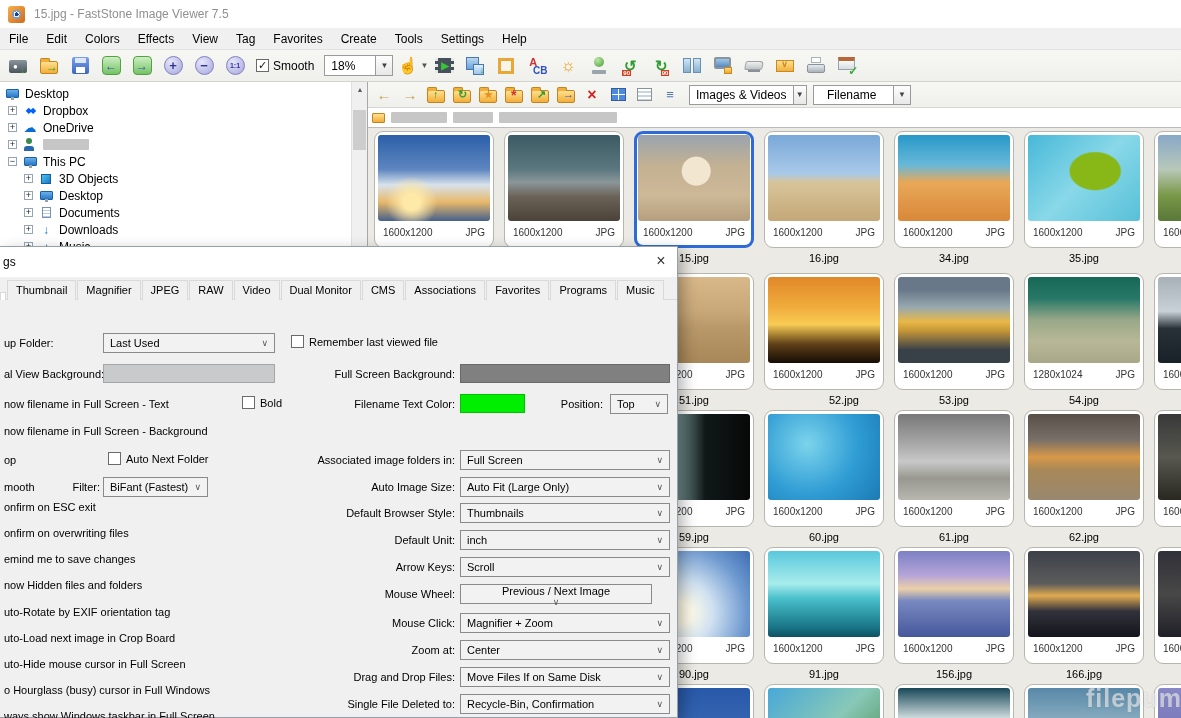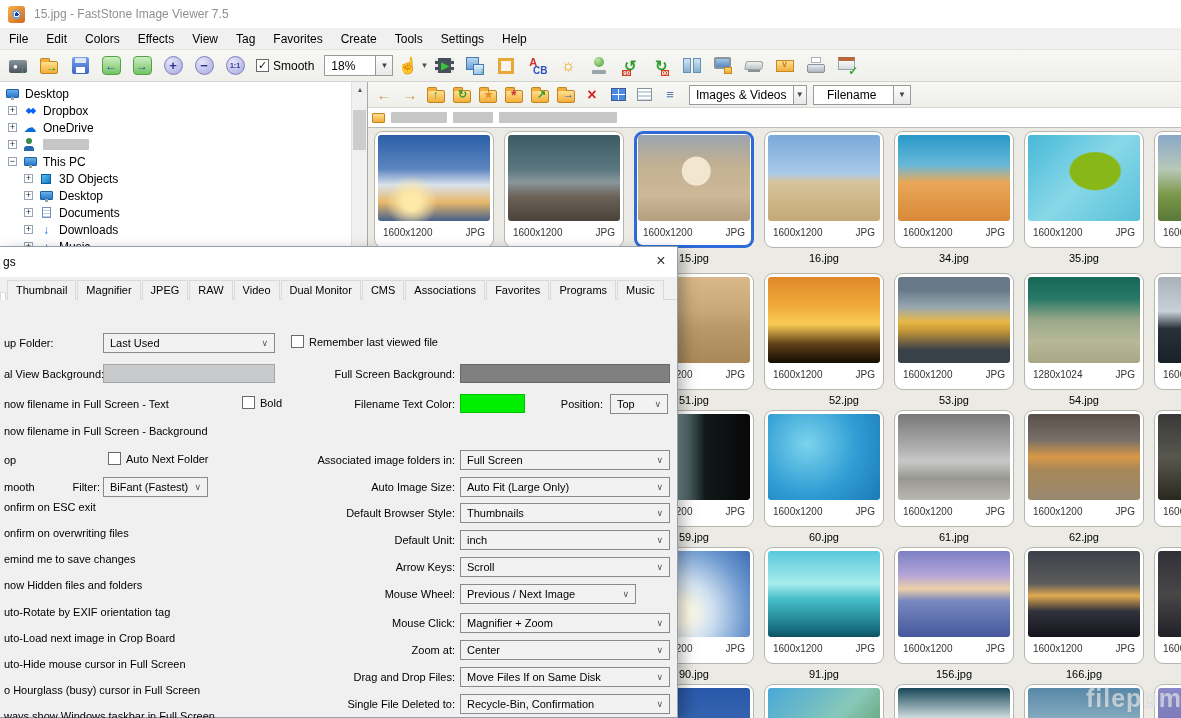--- a/index.html
+++ b/index.html
@@ -660,21 +660,21 @@
 
     <div id="dlg-left">
         <span class="dlab" style="left: 4px; top: 108px;">now filename in Full Screen - Background</span>
         <span class="dlab" style="left: 4px; top: 184px;">onfirm on ESC exit</span>
         <span class="dlab" style="left: 4px; top: 210px;">onfirm on overwriting files</span>
         <span class="dlab" style="left: 4px; top: 236px;">emind me to save changes</span>
         <span class="dlab" style="left: 4px; top: 262px;">now Hidden files and folders</span>
         <span class="dlab" style="left: 4px; top: 289px;">uto-Rotate by EXIF orientation tag</span>
         <span class="dlab" style="left: 4px; top: 315px;">uto-Load next image in Crop Board</span>
         <span class="dlab" style="left: 4px; top: 341px;">uto-Hide mouse cursor in Full Screen</span>
-        <span class="dlab" style="left: 4px; top: 367px;">o Hourglass (busy) cursor in Full Screen</span>
+        <span class="dlab" style="left: 4px; top: 367px;">o Hourglass (busy) cursor in Full Windows</span>
         <span class="dlab" style="left: 4px; top: 393px;">ways show Windows taskbar in Full Screen</span>
         <span class="dlab" style="left: 4px; top: 417px;">eset image position to (0,0) when loading images</span>
       </div>
     <div id="dlg-right">
         <span class="rlab" style="left: 230px; width: 225px; top: 137px;">Associated image folders in:</span>
         <span class="dsel" style="left: 460px; top: 133px; width: 210px;">
           <span>Full Screen</span>
           <span class="chev">∨</span>
         </span>
         <span class="rlab" style="left: 230px; width: 225px; top: 164px;">Auto Image Size:</span>
@@ -691,21 +691,21 @@
         <span class="dsel" style="left: 460px; top: 213px; width: 210px;">
           <span>inch</span>
           <span class="chev">∨</span>
         </span>
         <span class="rlab" style="left: 230px; width: 225px; top: 244px;">Arrow Keys:</span>
         <span class="dsel" style="left: 460px; top: 240px; width: 210px;">
           <span>Scroll</span>
           <span class="chev">∨</span>
         </span>
         <span class="rlab" style="left: 230px; width: 225px; top: 271px;">Mouse Wheel:</span>
-        <span class="dsel" style="left: 460px; top: 267px; width: 176px;">
+        <span class="dsel" style="left: 460px; top: 267px; width: 192px; flex-direction: column;">
           <span>Previous / Next Image</span>
           <span class="chev">∨</span>
         </span>
         <span class="rlab" style="left: 230px; width: 225px; top: 300px;">Mouse Click:</span>
         <span class="dsel" style="left: 460px; top: 296px; width: 210px;">
           <span>Magnifier + Zoom</span>
           <span class="chev">∨</span>
         </span>
         <span class="rlab" style="left: 230px; width: 225px; top: 327px;">Zoom at:</span>
         <span class="dsel" style="left: 460px; top: 323px; width: 210px;">

